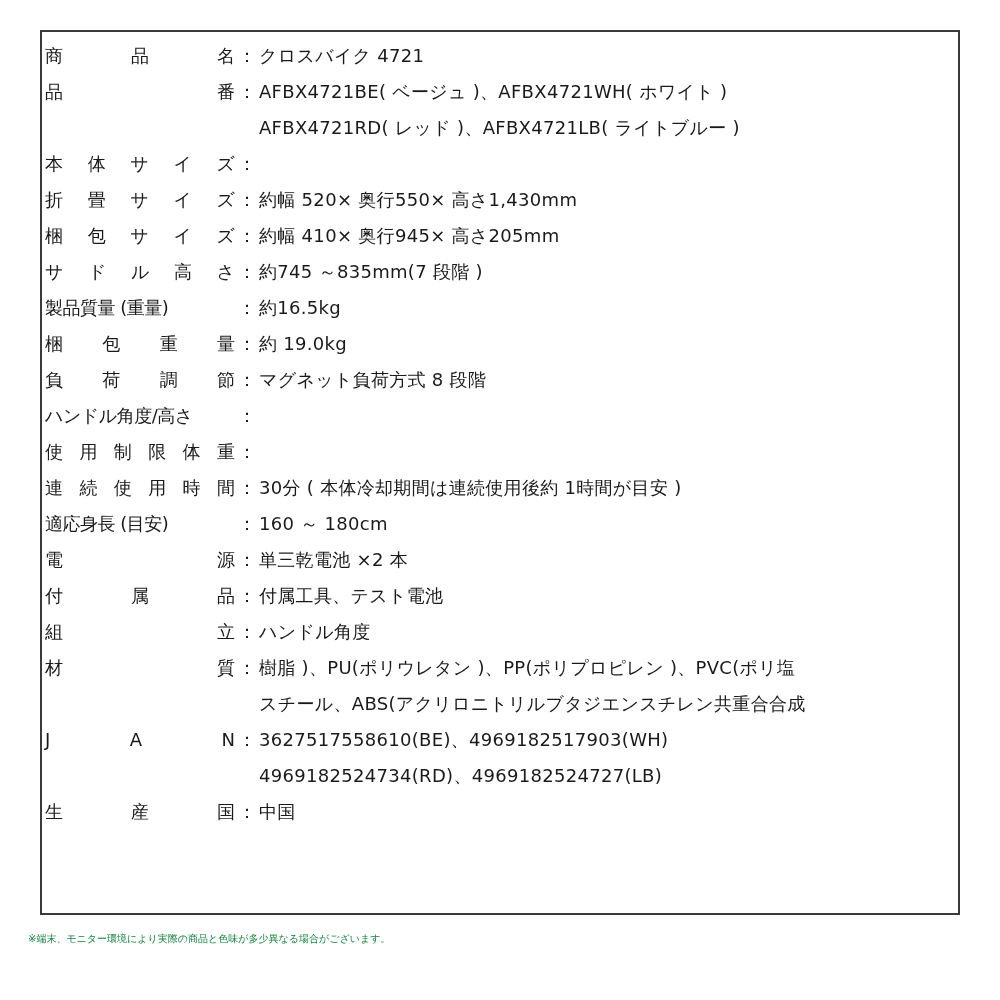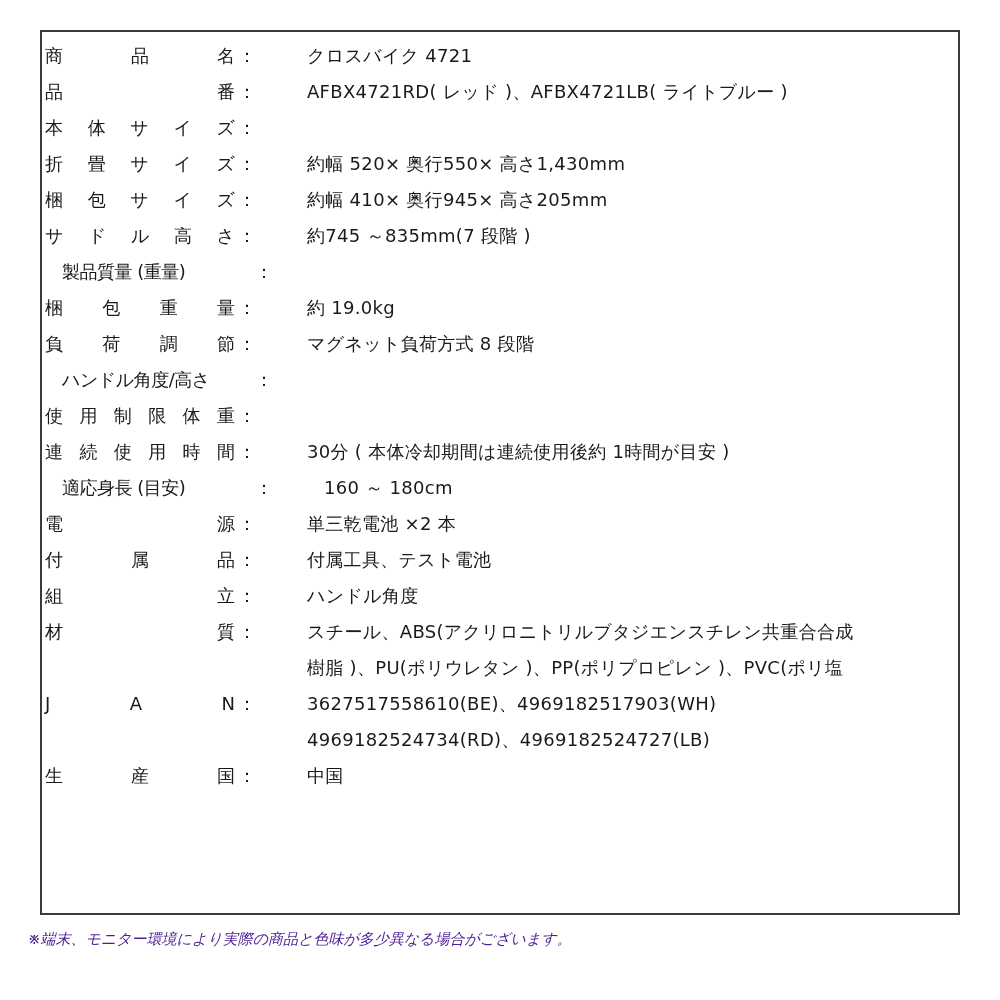--- a/index.html
+++ b/index.html
@@ -45,48 +45,45 @@
       padding-right: 0;
       box-sizing: border-box;
     }
     .label span {
       display: inline-block;
     }
     .label.free {
       justify-content: flex-start;
       white-space: nowrap;
       letter-spacing: -0.5px;
-      margin-left: 17px;
     }
     .colon {
       width: 24px;
       flex: 0 0 24px;
       font-size: 18px;
       line-height: 36px;
       text-align: center;
     }
     .value {
       flex: 1 1 auto;
       font-size: 18px;
       line-height: 36px;
       letter-spacing: 0.3px;
     }
     .value .line {
       display: block;
       white-space: nowrap;
-      margin-left: 48px;
     }
     .note {
       position: absolute;
       left: 28px;
       top: 928px;
-      font-size: 15px;
+      font-size: 10px;
       line-height: 22px;
-      color: #4c1d95;
-      font-style: italic;
+      color: #15803d;
     }
   </style>
 </head>
 <body>
 
 <div class="spec-box"></div>
 
 <div class="spec-table" id="spec-table">
     <div class="row">
       <div class="label">
@@ -99,20 +96,21 @@
         <span class="line">クロスバイク 4721</span>
       </div>
     </div>
     <div class="row">
       <div class="label">
         <span>品</span>
         <span>番</span>
       </div>
       <div class="colon">：</div>
       <div class="value">
+        <span class="line">AFBX4721BE( ベージュ )、AFBX4721WH( ホワイト )</span>
         <span class="line">AFBX4721RD( レッド )、AFBX4721LB( ライトブルー )</span>
       </div>
     </div>
     <div class="row">
       <div class="label">
         <span>本</span>
         <span>体</span>
         <span>サ</span>
         <span>イ</span>
         <span>ズ</span>
@@ -154,20 +152,23 @@
         <span>さ</span>
       </div>
       <div class="colon">：</div>
       <div class="value">
         <span class="line">約745 ～835mm(7 段階 )</span>
       </div>
     </div>
     <div class="row">
       <div class="label free">製品質量 (重量)</div>
       <div class="colon">：</div>
+      <div class="value">
+        <span class="line">約16.5kg</span>
+      </div>
     </div>
     <div class="row">
       <div class="label">
         <span>梱</span>
         <span>包</span>
         <span>重</span>
         <span>量</span>
       </div>
       <div class="colon">：</div>
       <div class="value">
@@ -253,22 +254,22 @@
         <span class="line">ハンドル角度</span>
       </div>
     </div>
     <div class="row">
       <div class="label">
         <span>材</span>
         <span>質</span>
       </div>
       <div class="colon">：</div>
       <div class="value">
+        <span class="line">樹脂 )、PU(ポリウレタン )、PP(ポリプロピレン )、PVC(ポリ塩</span>
         <span class="line">スチール、ABS(アクリロニトリルブタジエンスチレン共重合合成</span>
-        <span class="line">樹脂 )、PU(ポリウレタン )、PP(ポリプロピレン )、PVC(ポリ塩</span>
       </div>
     </div>
     <div class="row">
       <div class="label">
         <span>J</span>
         <span>A</span>
         <span>N</span>
       </div>
       <div class="colon">：</div>
       <div class="value">

